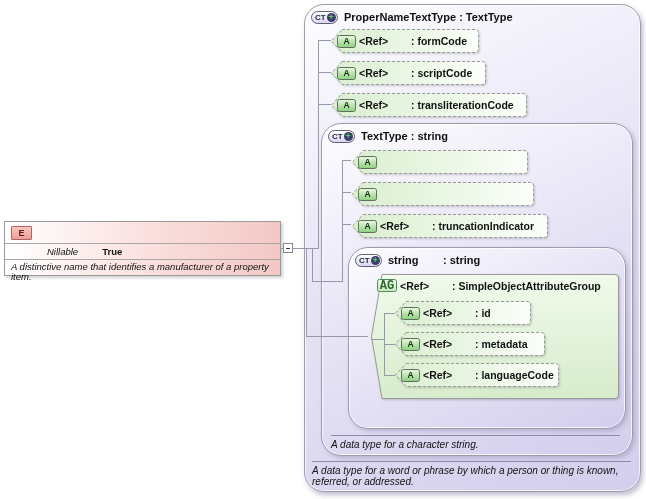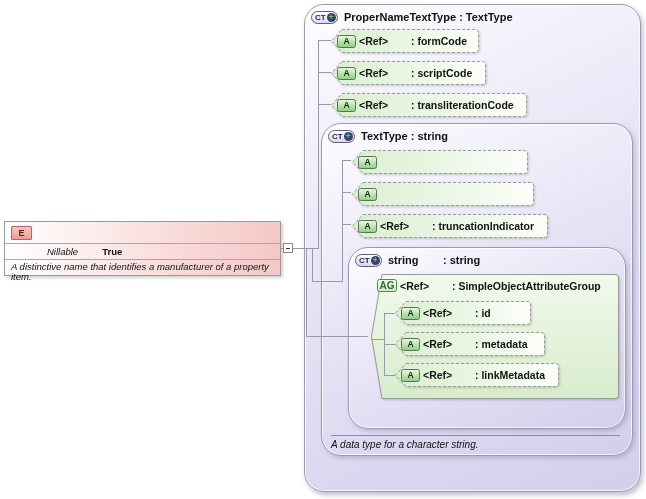--- a/index.html
+++ b/index.html
@@ -23,22 +23,22 @@
   .plus-circle{width:9px;height:9px;border-radius:50%;background:#3c3c6e;color:#52d152;
     font-size:9px;font-weight:bold;display:flex;align-items:center;justify-content:center;line-height:8px;margin-left:1px;}
   
   .attr{position:absolute;z-index:10;height:24px;}
   .attr > svg, .agbox > svg{position:absolute;left:0;top:0;filter:drop-shadow(1.5px 1.5px 1px rgba(70,70,70,0.28));}
   .arow{position:absolute;left:6px;top:0;height:24px;display:flex;align-items:center;white-space:nowrap;}
   .a-icon{width:19px;height:13px;flex:0 0 19px;box-sizing:border-box;border:1px solid #5f7060;border-radius:2.5px;
     background:linear-gradient(#e7f7dd,#8ed182);font-size:8.5px;font-weight:bold;color:#1c2a1c;
     display:flex;align-items:center;justify-content:center;}
   .ag-icon{width:20px;height:13px;flex:0 0 20px;box-sizing:border-box;border:1px solid #4a8a55;border-radius:2.5px;
-    background:linear-gradient(#f4fcf0,#cdeac2);font-size:10px;font-weight:bold;color:#2c6a2c;
-    display:flex;align-items:center;justify-content:center;}
+    background:linear-gradient(#f4fcf0,#cdeac2);font-size:12px;font-weight:bold;color:#2c6a2c;
+    display:flex;align-items:center;justify-content:center;font-family:Liberation Mono, monospace;}
   .lbl{font-size:10.5px;font-weight:bold;color:#111;margin-left:3px;white-space:nowrap;}
   .ref{display:inline-block;width:52px;}
   
   .agbox{position:absolute;z-index:10;}
   .aghead{position:absolute;left:6px;top:4px;height:15px;display:flex;align-items:center;white-space:nowrap;}
   
   .boxdesc{position:absolute;font-size:10px;font-style:italic;color:#111;
     border-top:1px solid #8b8ba5;padding-top:3px;line-height:11px;}
   
   .elembox{position:absolute;left:4px;top:221px;width:277px;height:55px;box-sizing:border-box;
@@ -264,23 +264,24 @@
               <defs>
                 <linearGradient id="g8" x1="0" y1="0" x2="1" y2="0">
                   <stop offset="0" stop-color="#d9efcf"></stop>
                   <stop offset="1" stop-color="#fbfef9"></stop>
                 </linearGradient>
               </defs>
               <path d="M 11 0.5 L 160 0.5 Q 163.5 0.5 163.5 4 L 163.5 20 Q 163.5 23.5 160 23.5 L 11 23.5 L 0.5 12 Z" fill="url(#g8)" stroke="#9a9a9a" stroke-width="1" stroke-dasharray="3,2"></path>
             </svg>
           <div class="arow">
             <span class="a-icon">A</span>
-            <span class="lbl"><span class="ref">&lt;Ref&gt;</span><span>: linkMetadata</span></span>
+            <span class="lbl"><span class="ref">&lt;Ref&gt;</span><span>: languageCode</span></span>
           </div>
         </div>
       </div>
 
     </div>
 
     <div class="boxdesc" style="left:9px;right:12px;bottom:5px;">A data type for a character string.</div>
   </div>
 
+  <div class="boxdesc" style="left:7px;right:9px;bottom:4px;">A data type for a word or phrase by which a person or thing is known, referred, or addressed.</div>
 </div>
 
 </body></html>

